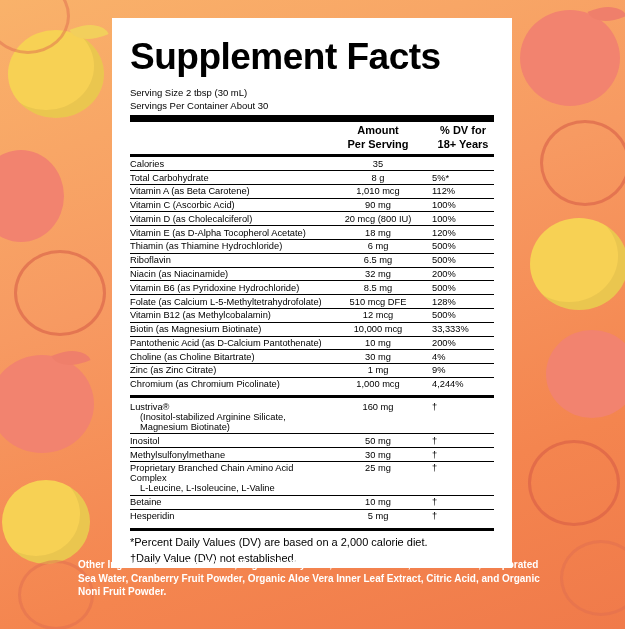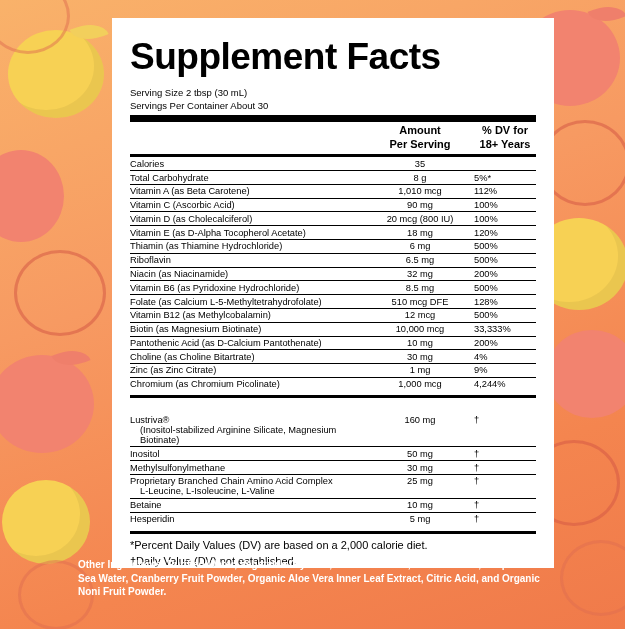--- a/index.html
+++ b/index.html
@@ -54,21 +54,21 @@
     border: 3px solid rgba(224,110,80,0.5);
     border-radius: 50%;
     background: transparent;
   }
 
   
   .card {
     position: absolute;
     left: 112px;
     top: 18px;
-    width: 442px;
+    width: 400px;
     height: 550px;
     background: #ffffff;
     box-sizing: border-box;
     padding: 14px 18px 10px 18px;
   }
   .title {
     font-size: 37px;
     font-weight: bold;
     letter-spacing: -0.5px;
     line-height: 1.05;
@@ -280,21 +280,21 @@
         <tr class="row">
           <td class="col-name">Chromium (as Chromium Picolinate)</td>
           <td class="col-amt">1,000 mcg</td>
           <td class="col-dv">4,244%</td>
         </tr>
       </tbody>
     </table>
 
     <div class="rule-med" style="margin-top:4px;"></div>
 
-    <table class="facts" style="margin-top:16px;">
+    <table class="facts" style="margin-top:3px;">
       <tbody>
         <tr class="row">
           <td class="col-name">
             <div>Lustriva®</div>
             <div class="sub">(Inositol-stabilized Arginine Silicate, Magnesium Biotinate)</div>
           </td>
           <td class="col-amt">160 mg</td>
           <td class="col-dv">†</td>
         </tr>
         <tr class="row">

